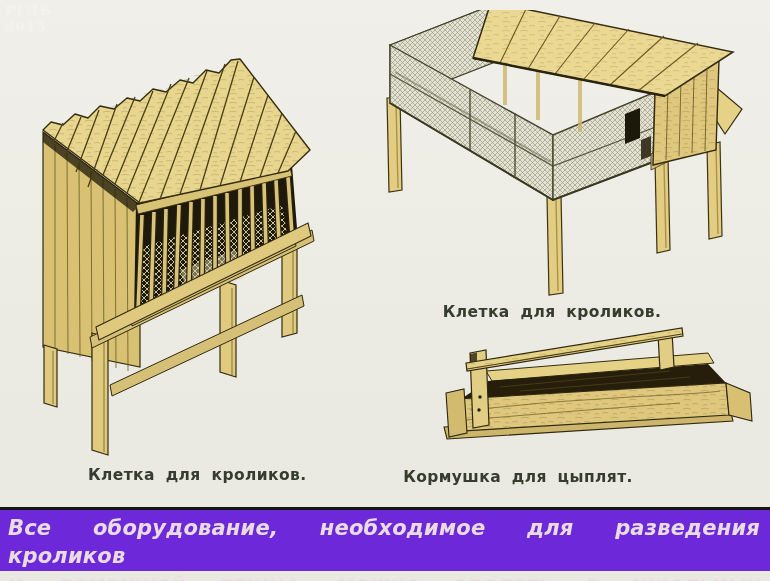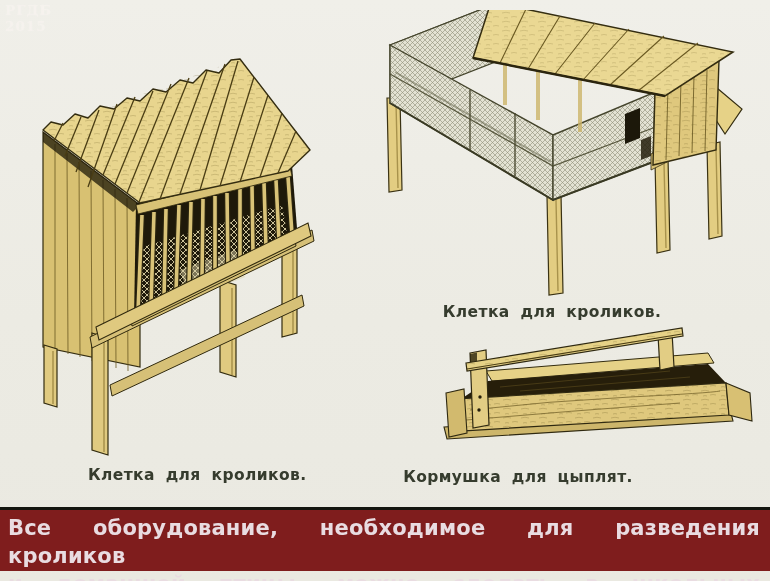--- a/index.html
+++ b/index.html
@@ -26,21 +26,21 @@
     position:absolute;
     color:#363c2e;
     font-weight:bold;font-size:15.5px;letter-spacing:.4px;word-spacing:5px;
     text-align:center;white-space:nowrap;
   }
   .lbl-rabbit{left:402px;top:303px;width:220px;margin-left:40px;}
   .lbl-hen{left:88px;top:466px;width:200px;}
   .lbl-feeder{left:398px;top:468px;width:240px;}
   .caption-band{
     position:absolute;left:0;right:0;top:507px;height:64px;
-    background:#7f1d1d;border-top:3px solid #141610;box-sizing:border-box;
+    background:#6d28d9;border-top:3px solid #141610;box-sizing:border-box;font-style:italic;
   }
   .caption-line{
     color:#e9dce1;font-weight:bold;font-size:21px;line-height:28px;
     letter-spacing:.2px;word-spacing:6px;
     padding:0 10px 0 8px;
     text-align:justify;text-align-last:justify;
   }
   .caption-line.first{padding-top:4px;}
 </style>
 </head>

